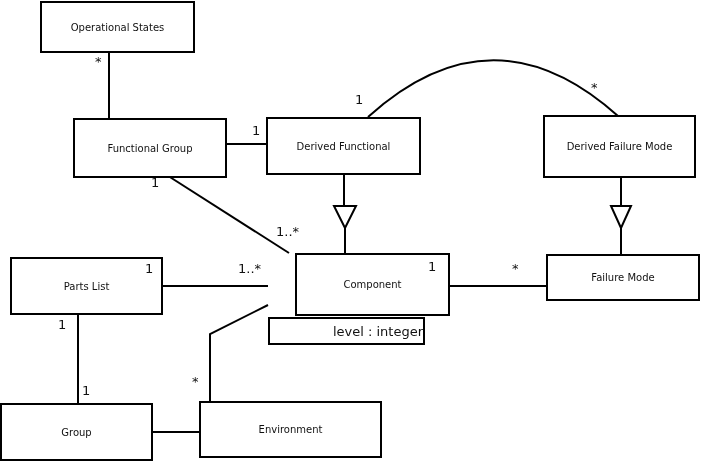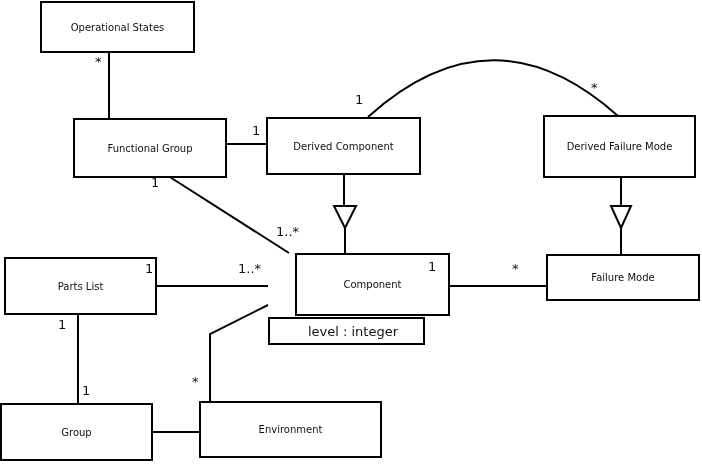--- a/index.html
+++ b/index.html
@@ -28,21 +28,21 @@
     font-size: 10px;
     white-space: nowrap;
   }
   .uml-attr {
     position: absolute;
     box-sizing: border-box;
     border: 2px solid #000000;
     background: #ffffff;
     display: flex;
     align-items: center;
-    justify-content: center;
+    justify-content: flex-end;
     padding-left: 13px;
     font-size: 13px;
     white-space: nowrap;
   }
   .mult {
     position: absolute;
     font-size: 13px;
     line-height: 14px;
     white-space: nowrap;
   }
@@ -87,28 +87,28 @@
 
   <div class="uml-box" style="left:40px; top:1px; width:155px; height:52px;">
     <span>Operational States</span>
   </div>
 
   <div class="uml-box" style="left:38px; top:118px; width:154px; height:60px;margin-left:35px;">
     <span>Functional Group</span>
   </div>
 
   <div class="uml-box" style="left:266px; top:117px; width:155px; height:58px;">
-    <span>Derived Component</span>
+    <span>Derived Functional</span>
   </div>
 
   <div class="uml-box" style="left:543px; top:115px; width:153px; height:63px;">
     <span>Derived Failure Mode</span>
   </div>
 
-  <div class="uml-box" style="left:4px; top:257px; width:153px; height:58px;">
+  <div class="uml-box" style="left:10px; top:257px; width:153px; height:58px;">
     <span>Parts List</span>
   </div>
 
   <div class="uml-box" style="left:268px; top:253px; width:155px; height:63px;margin-left:27px;">
     <span>Component</span>
   </div>
   <div class="uml-attr" style="left:268px; top:317px; width:157px; height:28px;">
     <span>level : integer</span>
   </div>
 

